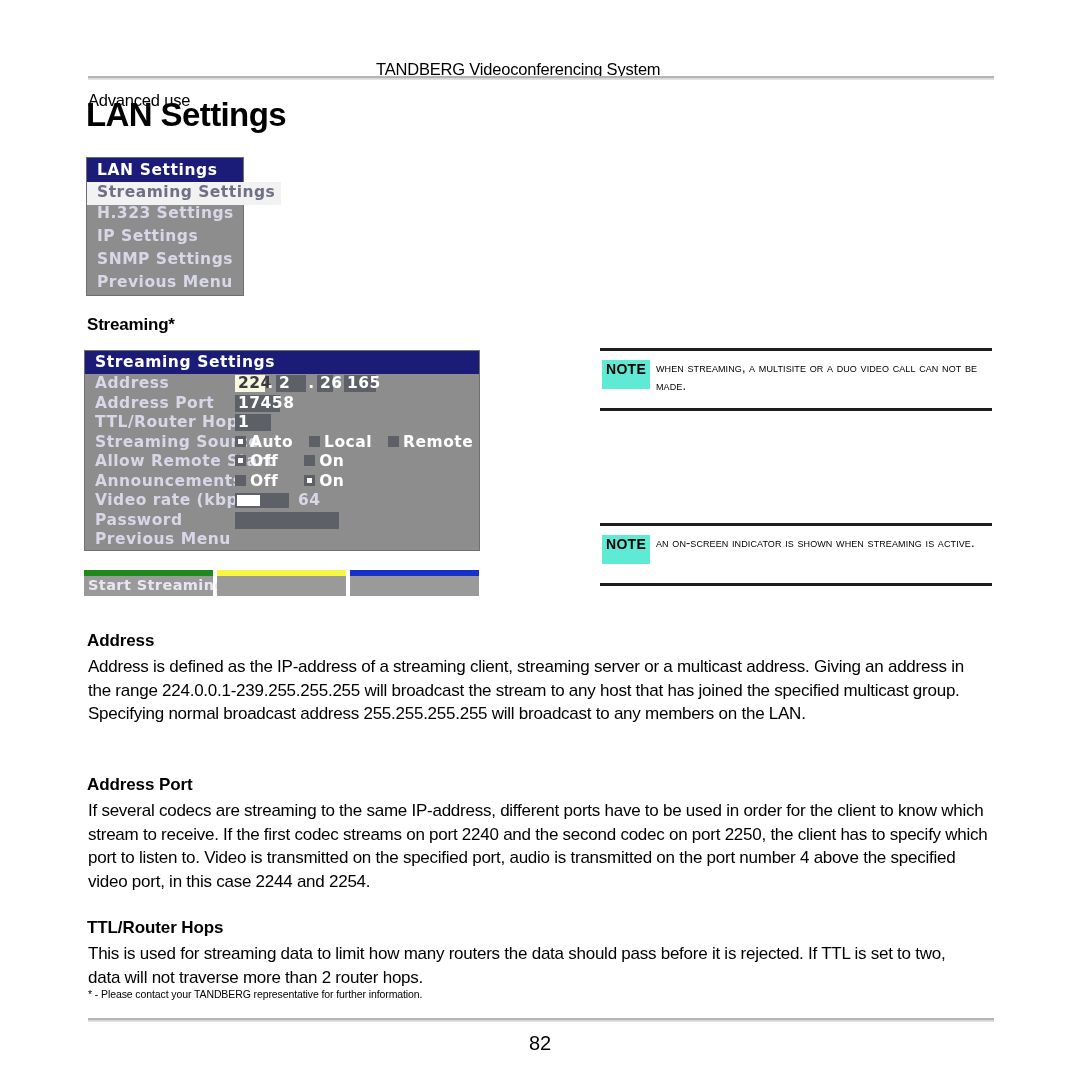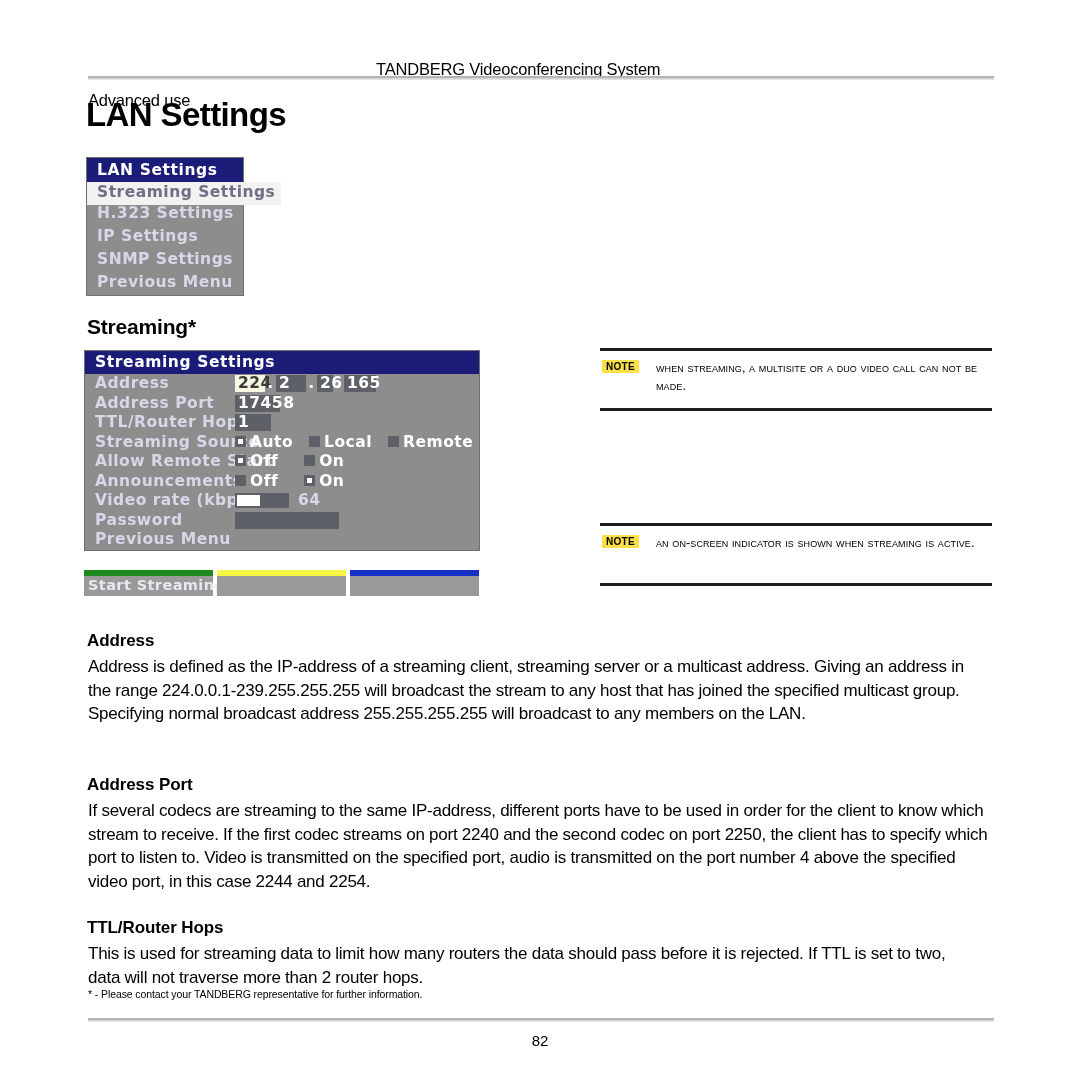--- a/index.html
+++ b/index.html
@@ -107,21 +107,21 @@
     display: inline-block;
     width: auto;
     padding-right: 6px;
   }
   .lan-menu .rowwrap { height: 21px; }
 
   
   .sec-head {
     position: absolute;
     left: 87px;
-    font-size: 21px;
+    font-size: 17px;
     font-weight: bold;
     letter-spacing: -0.2px;
     white-space: nowrap;
   }
   #streaming-head { top: 315px; }
 
   
   .stream-menu {
     left: 84px;
     top: 350px;
@@ -277,25 +277,25 @@
   }
   .note-body {
     position: relative;
     padding: 9px 0 10px 0;
     min-height: 38px;
   }
   .note-badge {
     position: absolute;
     left: 2px;
     top: 9px;
-    background: #fde047;
-    font-size: 10px;
+    background: #5eead4;
+    font-size: 14px;
     font-weight: bold;
     letter-spacing: 0.3px;
-    padding: 1px 4px 1px 4px;
+    padding: 1px 4px 12px 4px;
   }
   .note-text {
     margin-left: 56px;
     font-size: 12.6px;
     font-variant: small-caps;
     text-transform: lowercase;
     line-height: 17.5px;
     letter-spacing: 0.1px;
   }
 
@@ -341,21 +341,21 @@
     width: 906px;
     height: 4px;
     background: linear-gradient(to bottom, #b4b4b4 0%, #b4b4b4 45%, #cfcfcf 45%, #e8e8e8 100%);
   }
   .pagenum {
     position: absolute;
     left: 0;
     top: 1032px;
     width: 1080px;
     text-align: center;
-    font-size: 15px;
+    font-size: 20px;
   }
 </style>
 </head>
 <body>
 
 <div class="page">
 
   <div class="runhead">
     <span class="runhead-left">Advanced use</span>
     <span class="runhead-center">TANDBERG Videoconferencing System</span>

